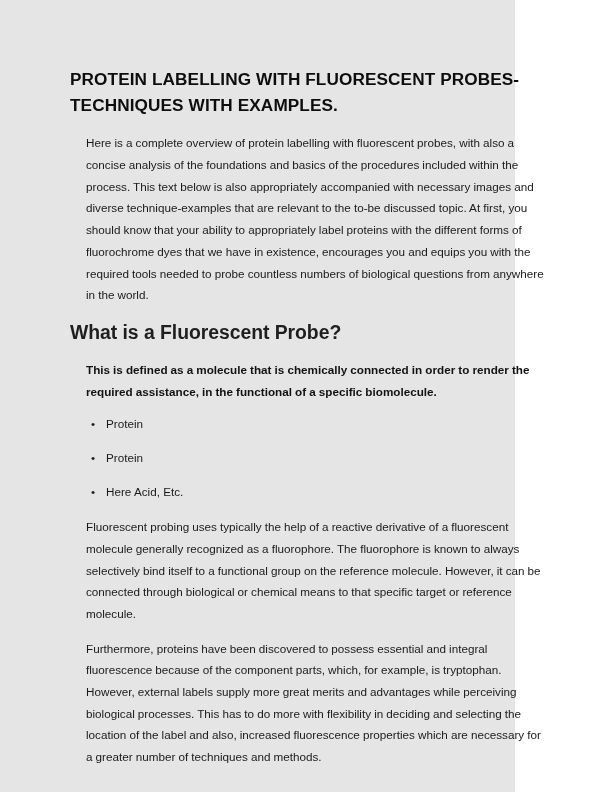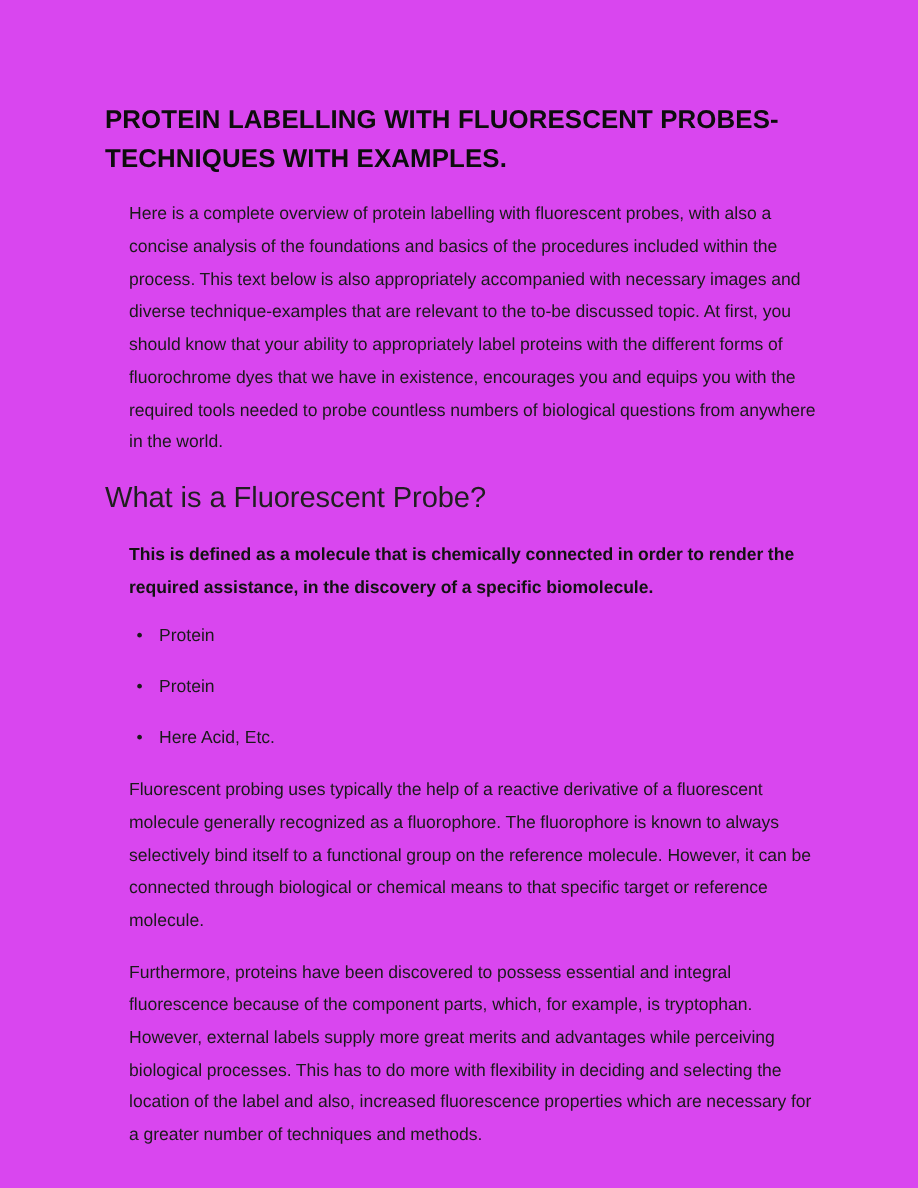--- a/index.html
+++ b/index.html
@@ -9,23 +9,23 @@
   }
   body {
     width: 612px;
     height: 792px;
     overflow: hidden;
     font-family: "Liberation Sans", sans-serif;
     -webkit-font-smoothing: antialiased;
   }
   .page {
     position: relative;
-    width: 612px;
+    width: 515px;
     height: 792px;
-    background: #d946ef;
+    background: #e5e5e5;
     box-sizing: border-box;
     padding: 0;
   }
   .content {
     position: absolute;
     left: 70px;
     top: 66px;
     width: 478px;
   }
 
@@ -49,21 +49,21 @@
     word-spacing: -0.15px;
   }
 
   .para.bold {
     font-weight: bold;
     color: #121212;
   }
 
   .section-heading {
     font-size: 19.4px;
-    font-weight: normal;
+    font-weight: bold;
     color: #1f1f1f;
     line-height: 1.4;
     margin: 12px 0 13px 0;
     letter-spacing: -0.05px;
   }
 
   .examples-label {
     font-size: 11.7px;
     color: #1a1a1a;
     line-height: 1.855;
@@ -98,21 +98,21 @@
 <div class="page">
   <div class="content">
 
     <h1 class="doc-title">PROTEIN LABELLING WITH FLUORESCENT PROBES-TECHNIQUES WITH EXAMPLES.</h1>
 
     <p class="para">Here is a complete overview of protein labelling with fluorescent probes, with also a concise analysis of the foundations and basics of the procedures included within the process. This text below is also appropriately accompanied with necessary images and diverse technique-examples that are relevant to the to-be discussed topic. At first, you should know that your ability to appropriately label proteins with the different forms of fluorochrome dyes that we have in existence, encourages you and equips you with the required tools needed to probe countless numbers of biological questions from anywhere in the world.</p>
 
     <h2 class="section-heading">What is a Fluorescent Probe?</h2>
 
 
-    <p class="para bold">This is defined as a molecule that is chemically connected in order to render the required assistance, in the discovery of a specific biomolecule.</p>
+    <p class="para bold">This is defined as a molecule that is chemically connected in order to render the required assistance, in the functional of a specific biomolecule.</p>
 
 
     <ul class="bullets">
       <li>
         <span class="bullet-dot">•</span>
         <span>Protein</span>
       </li>
       <li>
         <span class="bullet-dot">•</span>
         <span>Protein</span>

